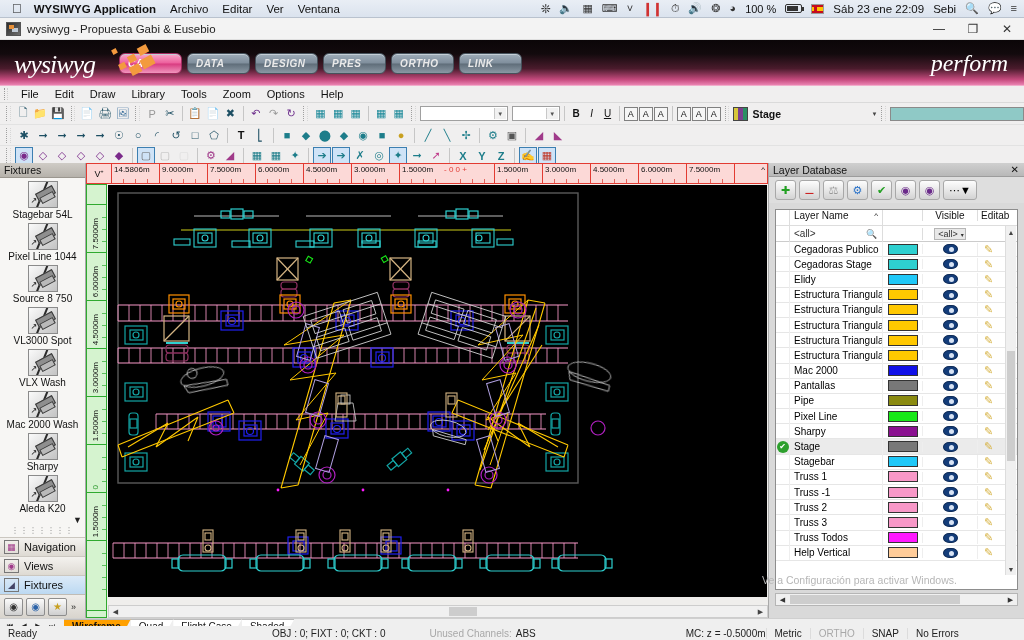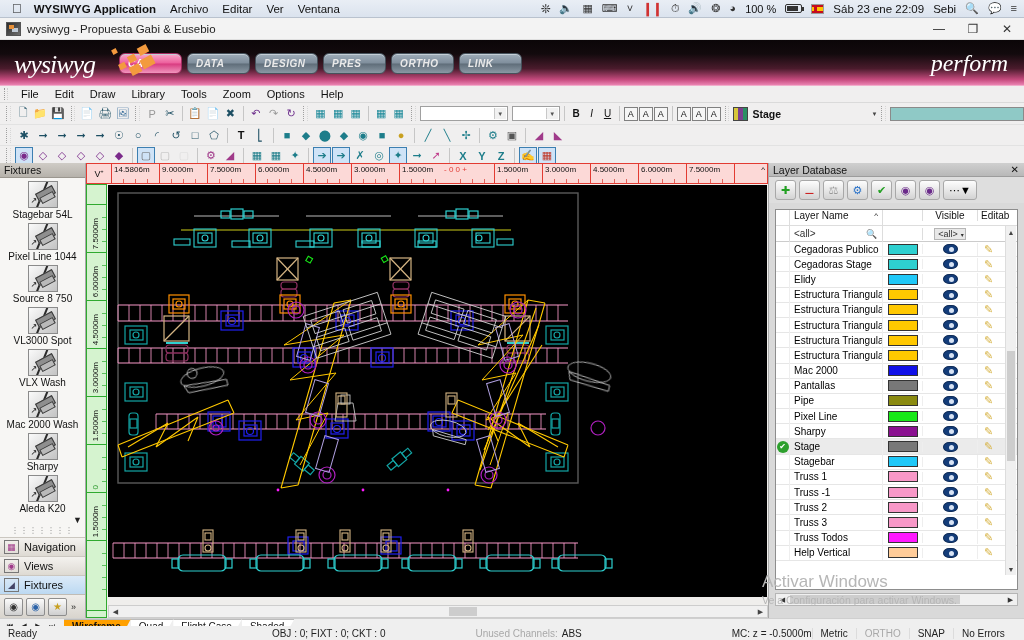--- a/index.html
+++ b/index.html
@@ -1599,41 +1599,40 @@
 
     <div class="ldb-hscroll">
       <div class="a1">◀</div>
       <div class="th"></div>
       <div class="a2">▶</div>
     </div>
   </div>
 </div>
 
 <div class="watermark">
-  <div class="t1">Activar Windows</div>
   <div class="t2">Ve a Configuración para activar Windows.</div>
 </div>
 
 <div class="tabbar">
   <div class="navb">
     <div>⏮</div>
     <div>◀</div>
     <div>▶</div>
     <div>⏭</div>
   </div>
   <div style="width:6px"></div>
   <div class="vtab active">Wireframe</div>
   <div class="vtab">Quad</div>
   <div class="vtab">Flight Case</div>
   <div class="vtab">Shaded</div>
 </div>
 
 <div class="bottombar">
   <span class="ready">Ready</span>
   <span style="margin-left:235px">OBJ : 0; FIXT : 0; CKT : 0</span>
-  <span style="margin-left:90px" class="bb-grey">Unused Channels:</span>
+  <span style="margin-left:44px" class="bb-grey">Unused Channels:</span>
   <span style="margin-left:4px">ABS</span>
   <span style="margin-left:150px">MC: z = -0.5000m</span>
   <span class="bb-cell">Metric</span>
   <span class="bb-cell bb-grey">ORTHO</span>
   <span class="bb-cell">SNAP</span>
   <span class="bb-cell">No Errors</span>
 </div>
 
 </body></html>

